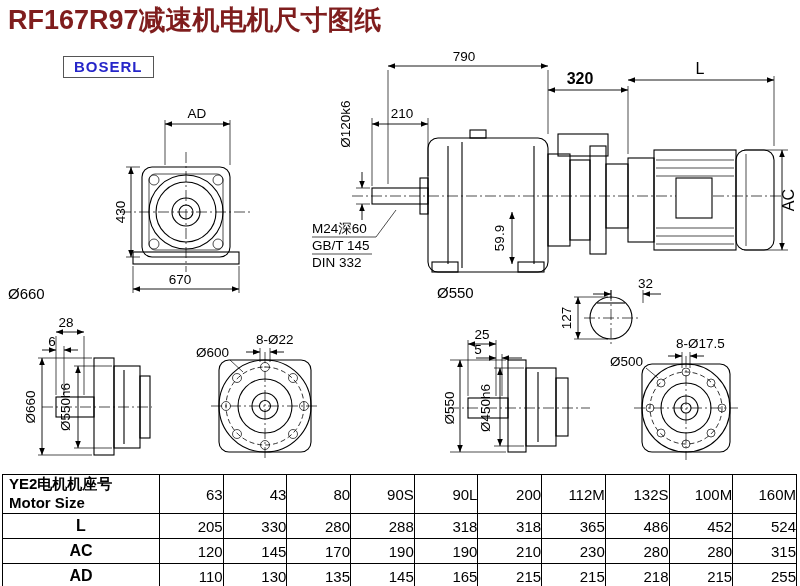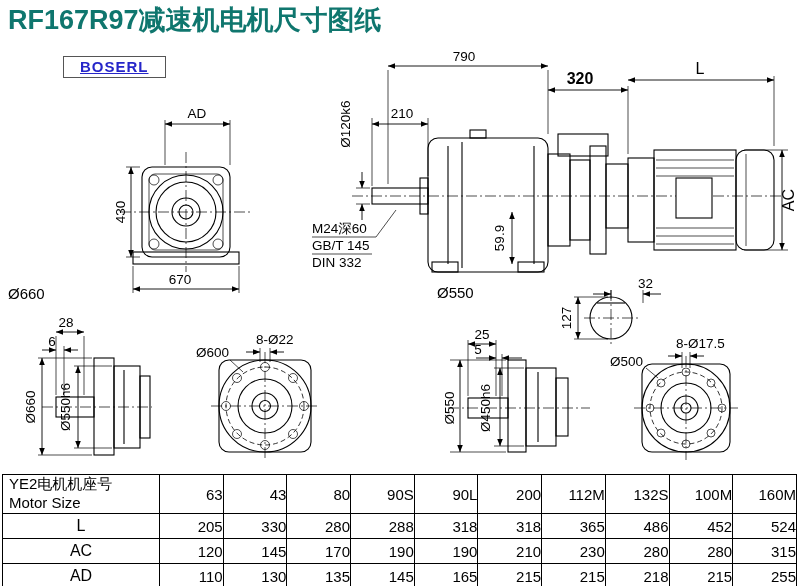--- a/index.html
+++ b/index.html
@@ -1,31 +1,31 @@
 <!DOCTYPE html>
 <html><head>
 <meta charset="utf-8">
 <style>
   html,body{margin:0;padding:0;background:#fff;}
   #page{position:relative;width:800px;height:586px;background:#fff;font-family:"Liberation Sans",sans-serif;overflow:hidden;}
-  #title{position:absolute;left:8px;top:2px;margin:0;font-size:27px;font-weight:bold;color:#0f766e;white-space:nowrap;}
-  #brand{position:absolute;left:63px;top:56px;border:1px solid #555;padding:1px 16px 2px;font-size:15px;font-weight:bold;color:#2626c9;letter-spacing:1px;text-decoration:underline;}
+  #title{position:absolute;left:8px;top:2px;margin:0;font-size:27px;font-weight:bold;color:#7f1d1d;white-space:nowrap;}
+  #brand{position:absolute;left:63px;top:56px;border:1px solid #555;padding:1px 10px 2px;font-size:15px;font-weight:bold;color:#2626c9;letter-spacing:1px;}
   svg{position:absolute;left:0;top:0;}
   svg text{font-family:"Liberation Sans",sans-serif;font-size:13.5px;fill:#000;}
   .t16{font-size:16px;}
   .b{font-weight:bold;}
   .ln{fill:none;stroke:#000;stroke-width:1.1;}
   .thin{fill:none;stroke:#000;stroke-width:0.7;}
   .dim{fill:none;stroke:#000;stroke-width:0.9;}
   .cl{fill:none;stroke:#000;stroke-width:0.7;stroke-dasharray:11 3 2 3;}
   .dash{fill:none;stroke:#000;stroke-width:0.8;stroke-dasharray:5 3;}
   #dims{position:absolute;left:2px;top:474px;width:795px;border-collapse:collapse;table-layout:fixed;color:#000;}
   #dims td{border:1px solid #000;text-align:right;font-size:15px;height:24px;padding:0;overflow:hidden;}
   #dims tr.hdr td{height:38px;}
-  #dims td.first{width:150px;text-align:left;padding-left:6px;}
+  #dims td.first{width:150px;text-align:left;padding-left:6px;font-weight:bold;}
   #dims td.first div{line-height:1.25;}
   #dims td.rl{text-align:center;padding-left:0;font-size:16px;}
 </style>
 </head>
 <body>
 
 <div id="page">
   <h1 id="title">RF167R97减速机电机尺寸图纸</h1>
   <div id="brand">BOSERL</div>
 

